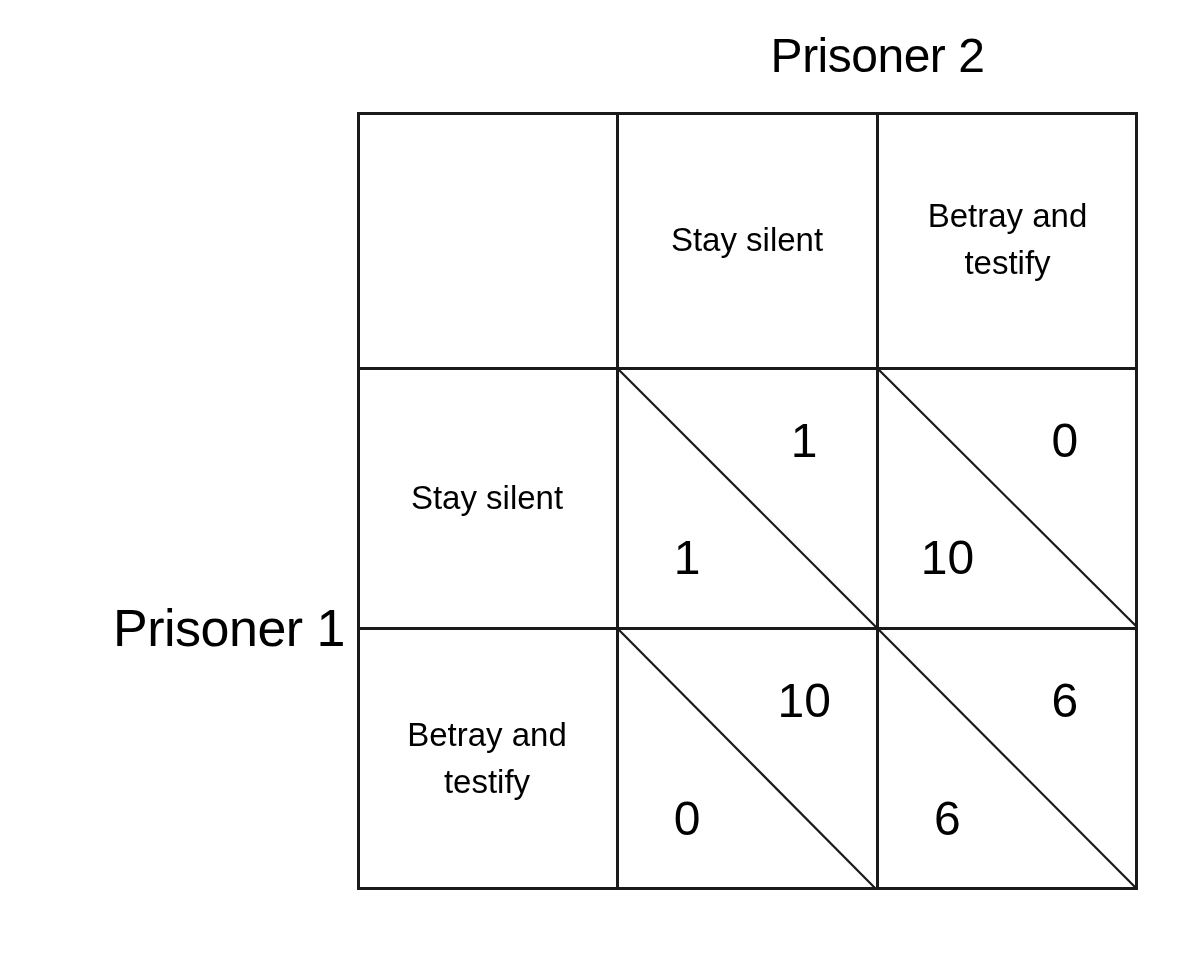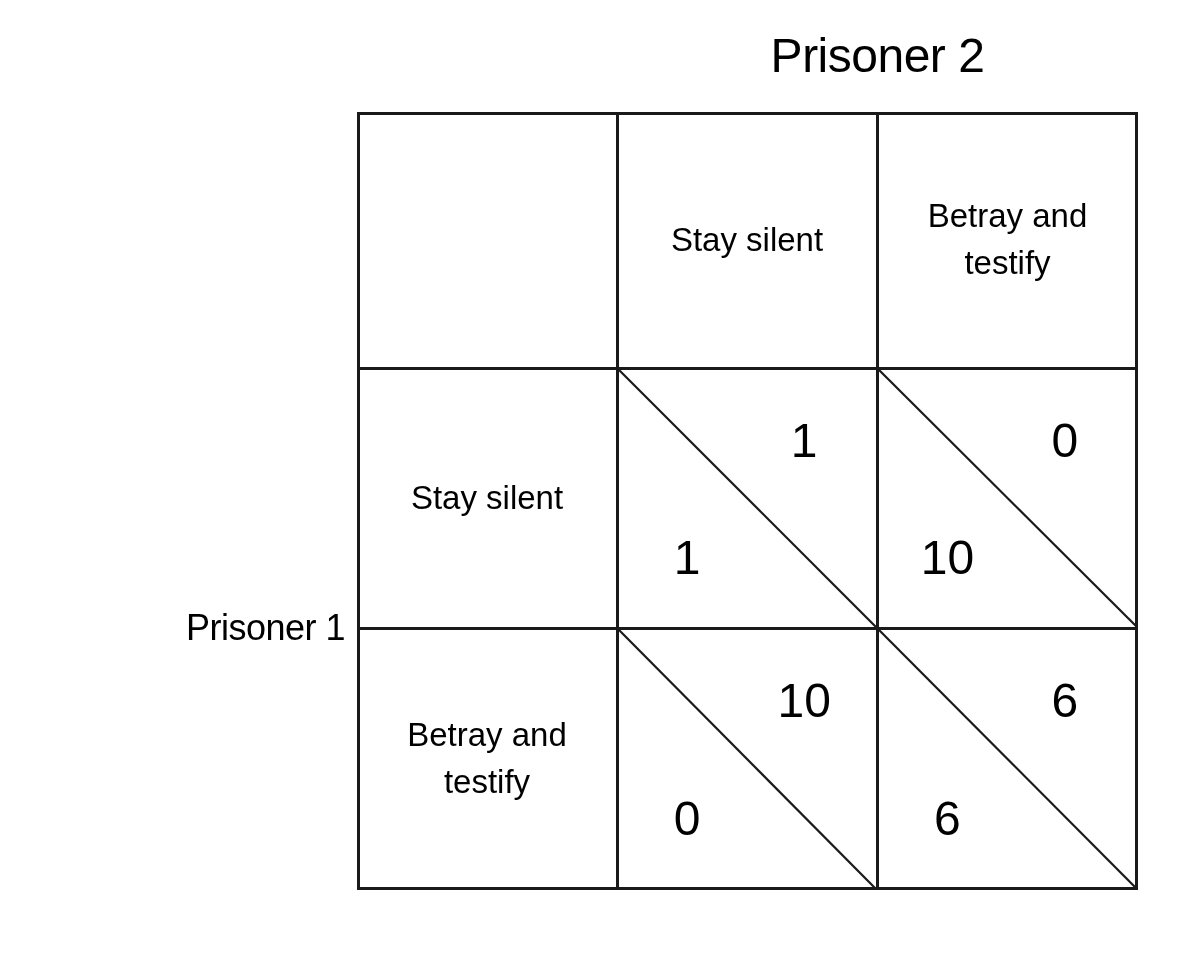--- a/index.html
+++ b/index.html
@@ -35,21 +35,21 @@
   }
   #row-axis-title {
     position: absolute;
     left: 0px;
     top: 588px;
     width: 345px;
     height: 80px;
     display: flex;
     align-items: center;
     justify-content: flex-end;
-    font-size: 36px;
+    font-size: 52px;
     line-height: 1;
     letter-spacing: -0.5px;
     white-space: nowrap;
   }
 
   
   #matrix {
     position: absolute;
     left: 357px;
     top: 112px;

